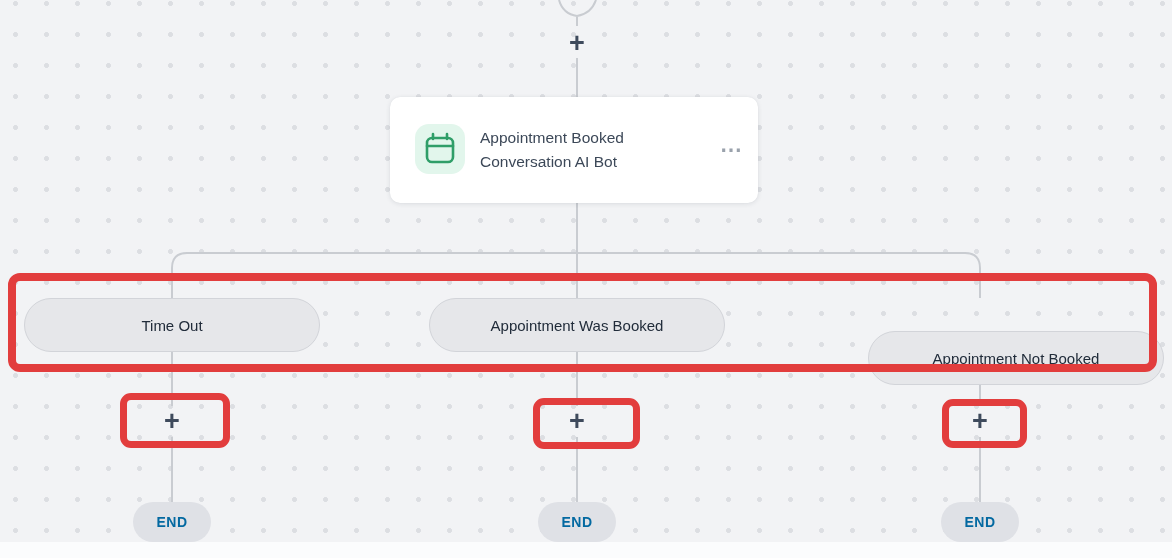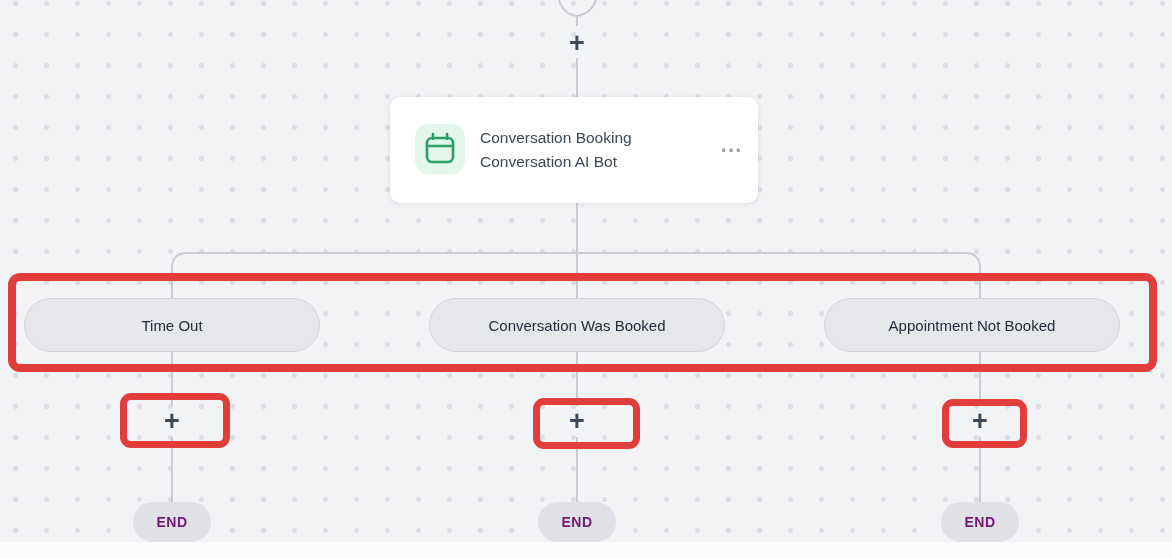--- a/index.html
+++ b/index.html
@@ -37,21 +37,21 @@
   }
   .branch-pill{
     position:absolute;top:298px;width:296px;height:54px;border-radius:27px;
     background:#e6e7ea;border:1px solid #d2d4d9;box-sizing:border-box;
     display:flex;align-items:center;justify-content:center;
     font-size:15px;font-weight:500;color:#212c3a;cursor:pointer;
   }
   .end-pill{
     position:absolute;top:502px;width:78px;height:40px;border-radius:20px;
     background:#dfe1e6;display:flex;align-items:center;justify-content:center;
-    font-size:14px;font-weight:700;color:#701a75;letter-spacing:0.5px;
+    font-size:14px;font-weight:700;color:#0369a1;letter-spacing:0.5px;
   }
   .annotation{
     position:absolute;box-sizing:border-box;border:8px solid #e23d3d;border-radius:12px;
     pointer-events:none;
   }
   .annotation.small{border-width:7px;border-radius:11px;}
   .bottom-strip{position:absolute;left:0;top:542px;width:100%;height:16px;background:#fbfcfd;}
 </style>
 </head>
 <body>
@@ -80,27 +80,27 @@
   <div class="plus-btn" style="left:560px;top:26px;">+</div>
 
   <div class="node-card">
     <div class="node-icon" style="background-color: rgb(226, 246, 236);">
       <svg width="50" height="50" viewBox="0 0 50 50" fill="none" stroke-width="2.6" stroke-linecap="round" stroke-linejoin="round" style="stroke: rgb(47, 158, 104);">
         <path d="M18 10 L18 15 M32 10 L32 15"></path>
         <rect x="12" y="14" width="26" height="24" rx="5"></rect>
         <path d="M12 22 L38 22"></path>
       </svg>
     </div>
-    <div class="node-title">Conversation Booking Conversation AI Bot</div>
+    <div class="node-title">Appointment Booked Conversation AI Bot</div>
     <div class="node-menu">⋯</div>
   </div>
 
   <div class="branch-pill" style="left:24px;text-align:right;">Time Out</div>
-  <div class="branch-pill" style="left:429px;">Conversation Was Booked</div>
-  <div class="branch-pill" style="left:824px;">Appointment Not Booked</div>
+  <div class="branch-pill" style="left:429px;">Appointment Was Booked</div>
+  <div class="branch-pill" style="left:868px;margin-top:33px;">Appointment Not Booked</div>
 
   <div class="plus-btn" style="left:155px;top:404px;">+</div>
   <div class="plus-btn" style="left:560px;top:404px;">+</div>
   <div class="plus-btn" style="left:963px;top:404px;">+</div>
 
   <div class="end-pill" style="left:133px;">END</div>
   <div class="end-pill" style="left:538px;">END</div>
   <div class="end-pill" style="left:941px;">END</div>
 
   <div class="annotation" style="left: 8px; top: 273px; width: 1149px; height: 99px; border-color: rgb(226, 61, 61);"></div>

